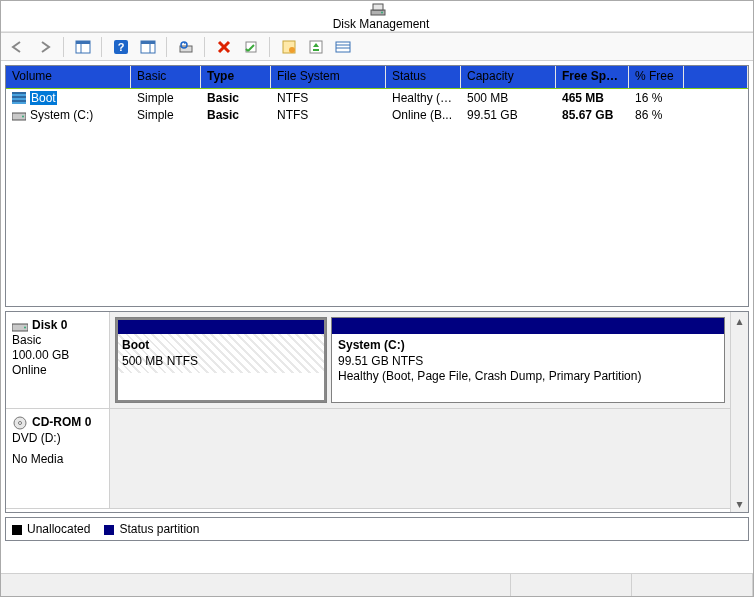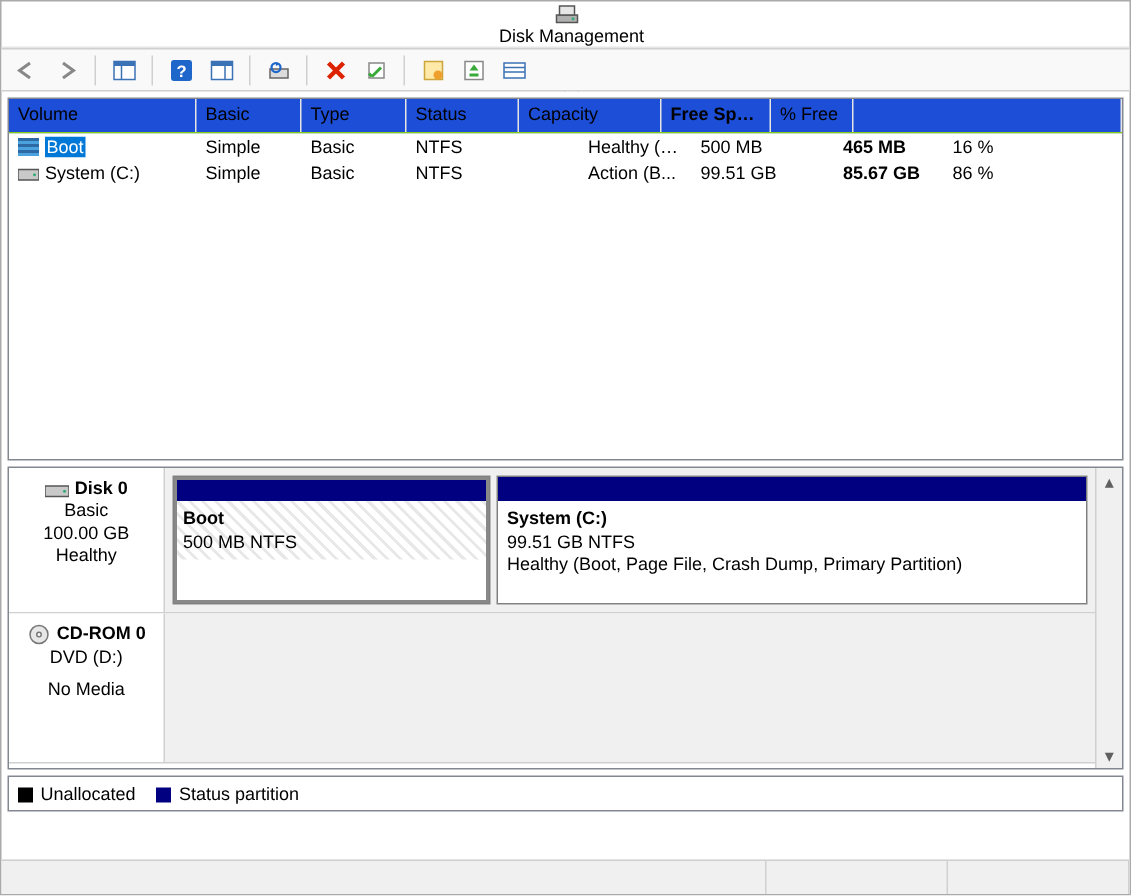--- a/index.html
+++ b/index.html
@@ -91,21 +91,21 @@
     font-size: 12px;
   }
   .row .vol-icon { width:14px; height:12px; margin-right:4px; flex:0 0 auto; }
   .sel-label {
     background:#0078d7; color:#fff; padding:0 1px;
   }
 
   
   .c-vol { width:125px; }
   .c-layout { width:70px; }
-  .c-type { width:70px; }
+  .c-type { width:70px;font-weight:bold; }
   .c-fs { width:115px; }
   .c-status { width:75px; }
   .c-cap { width:95px; }
   .c-free { width:73px;font-weight:bold; }
   .c-pct { width:55px; }
   .c-spare { flex:1; }
 
   
   .bottom-pane {
     border: 1px solid #828790;
@@ -126,21 +126,20 @@
   }
   .disk-row.short { height: 99px; }
   .disk-info {
     width: 104px;
     border-right: 1px solid #d0d0d0;
     background:#fff;
     padding:6px;
     box-sizing:border-box;
     font-size:12px;
     line-height:1.25;
-    text-align:center;
   }
   .disk-info .dicon { display:inline-block; vertical-align:middle; margin-right:4px;}
   .disk-info b { font-weight:600; }
   .disk-graph {
     flex:1;
     background:#f0f0f0;
     padding:5px;
     box-sizing:border-box;
     display:flex;
     gap:4px;
@@ -329,20 +328,21 @@
           <line x1="1" y1="7" x2="15" y2="7" stroke="#3b72b5"></line>
         </svg>
       </div>
   </div>
 
   <div class="top-pane">
     <div class="col-headers">
       <div class="ch c-vol">Volume</div>
       <div class="ch c-layout">Basic</div>
       <div class="ch c-type">Type</div>
+      <div class="ch c-fs">File System</div>
       <div class="ch c-status">Status</div>
       <div class="ch c-cap">Capacity</div>
       <div class="ch c-free">Free Spa...</div>
       <div class="ch c-pct">% Free</div>
       <div class="ch c-spare"></div>
     </div>
     <div class="listrows">
 
       <div class="row">
         <div class="cell c-vol first" style="display:flex;align-items:center;">
@@ -371,40 +371,40 @@
             <svg width="14" height="12">
                 <rect x="0" y="4" width="14" height="7" fill="#c9c9c9" stroke="#555"></rect>
                 <circle cx="11" cy="7.5" r="1" fill="#3a7"></circle>
               </svg>
           </span>
           <span>System (C:)</span>
         </div>
         <div class="cell c-layout">Simple</div>
         <div class="cell c-type">Basic</div>
         <div class="cell c-fs">NTFS</div>
-        <div class="cell c-status">Action (B...</div>
+        <div class="cell c-status">Online (B...</div>
         <div class="cell c-cap">99.51 GB</div>
         <div class="cell c-free">85.67 GB</div>
         <div class="cell c-pct">86 %</div>
       </div>
     </div>
   </div>
 
   <div class="bottom-pane">
     <div class="disk-rows">
 
       <div class="disk-row">
         <div class="disk-info">
           <div><span class="dicon"><svg width="16" height="14">
                   <rect x="0" y="5" width="16" height="7" fill="#c9c9c9" stroke="#555"></rect>
                   <circle cx="13" cy="8.5" r="1" fill="#3a7"></circle>
                 </svg></span><b>Disk 0</b></div>
           <div>Basic</div>
           <div>100.00 GB</div>
-          <div>Healthy</div>
+          <div>Online</div>
         </div>
         <div class="disk-graph">
           <div class="part boot">
             <div class="bar"></div>
             <div class="pbody">
               <div class="pname">Boot</div>
               <div>500 MB NTFS</div>
             </div>
           </div>
           <div class="part sys">

